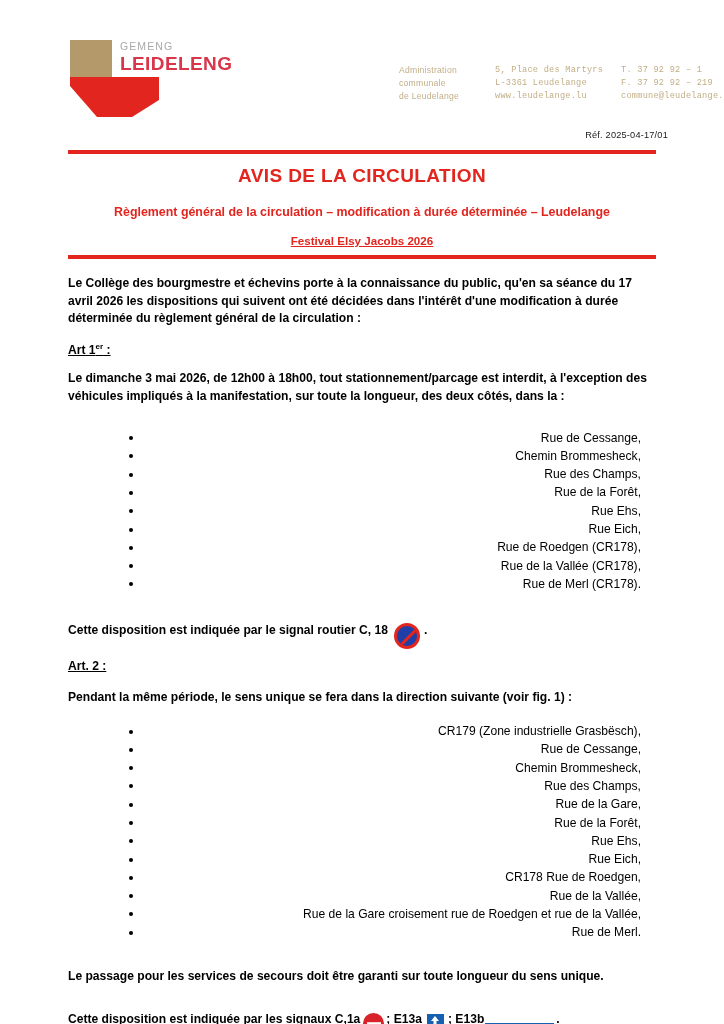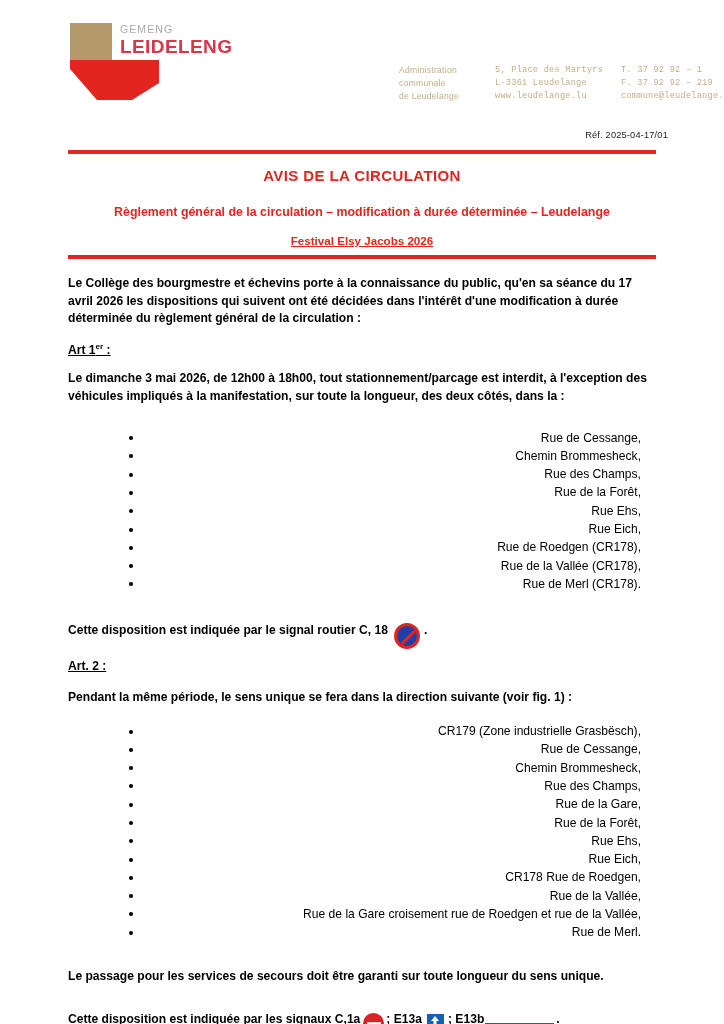--- a/index.html
+++ b/index.html
@@ -27,21 +27,21 @@
   
   .header {
     position: absolute;
     left: 0; top: 0;
     width: 724px;
     height: 125px;
   }
   .logo {
     position: absolute;
     left: 70px;
-    top: 23px;
+    top: 40px;
     width: 160px;
     height: 75px;
   }
   .logo-tan {
     position: absolute;
     left: 0; top: 0;
     width: 42px;
     height: 37px;
     background: #b49a6a;
   }
@@ -111,21 +111,21 @@
   
   .title-block {
     position: absolute;
     left: 68px;
     top: 166px;
     width: 588px;
     text-align: center;
     color: #e2251e;
   }
   .title-main {
-    font-size: 15px;
+    font-size: 19px;
     font-weight: bold;
     letter-spacing: 0.4px;
     line-height: 20px;
   }
   .title-sub {
     margin-top: 17px;
     font-size: 12.4px;
     font-weight: bold;
     line-height: 18px;
   }

